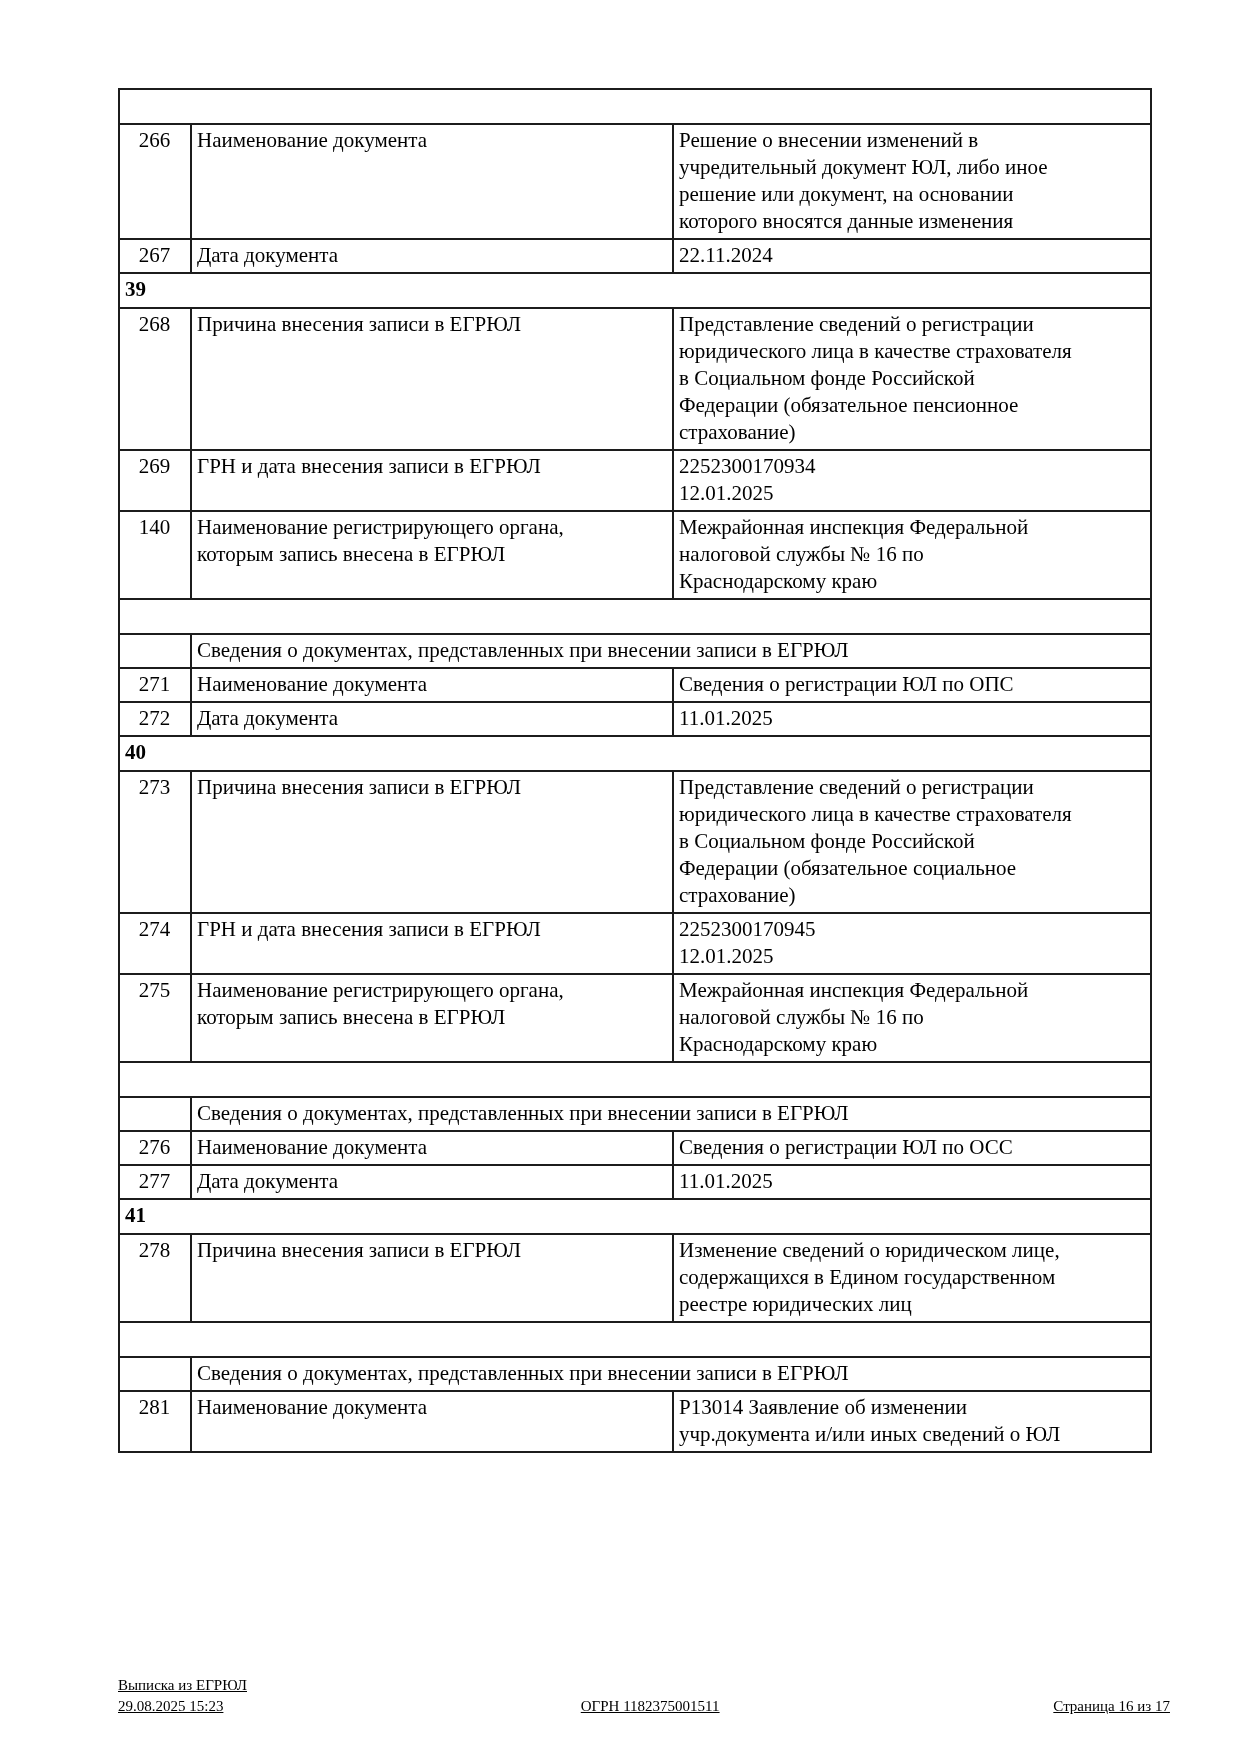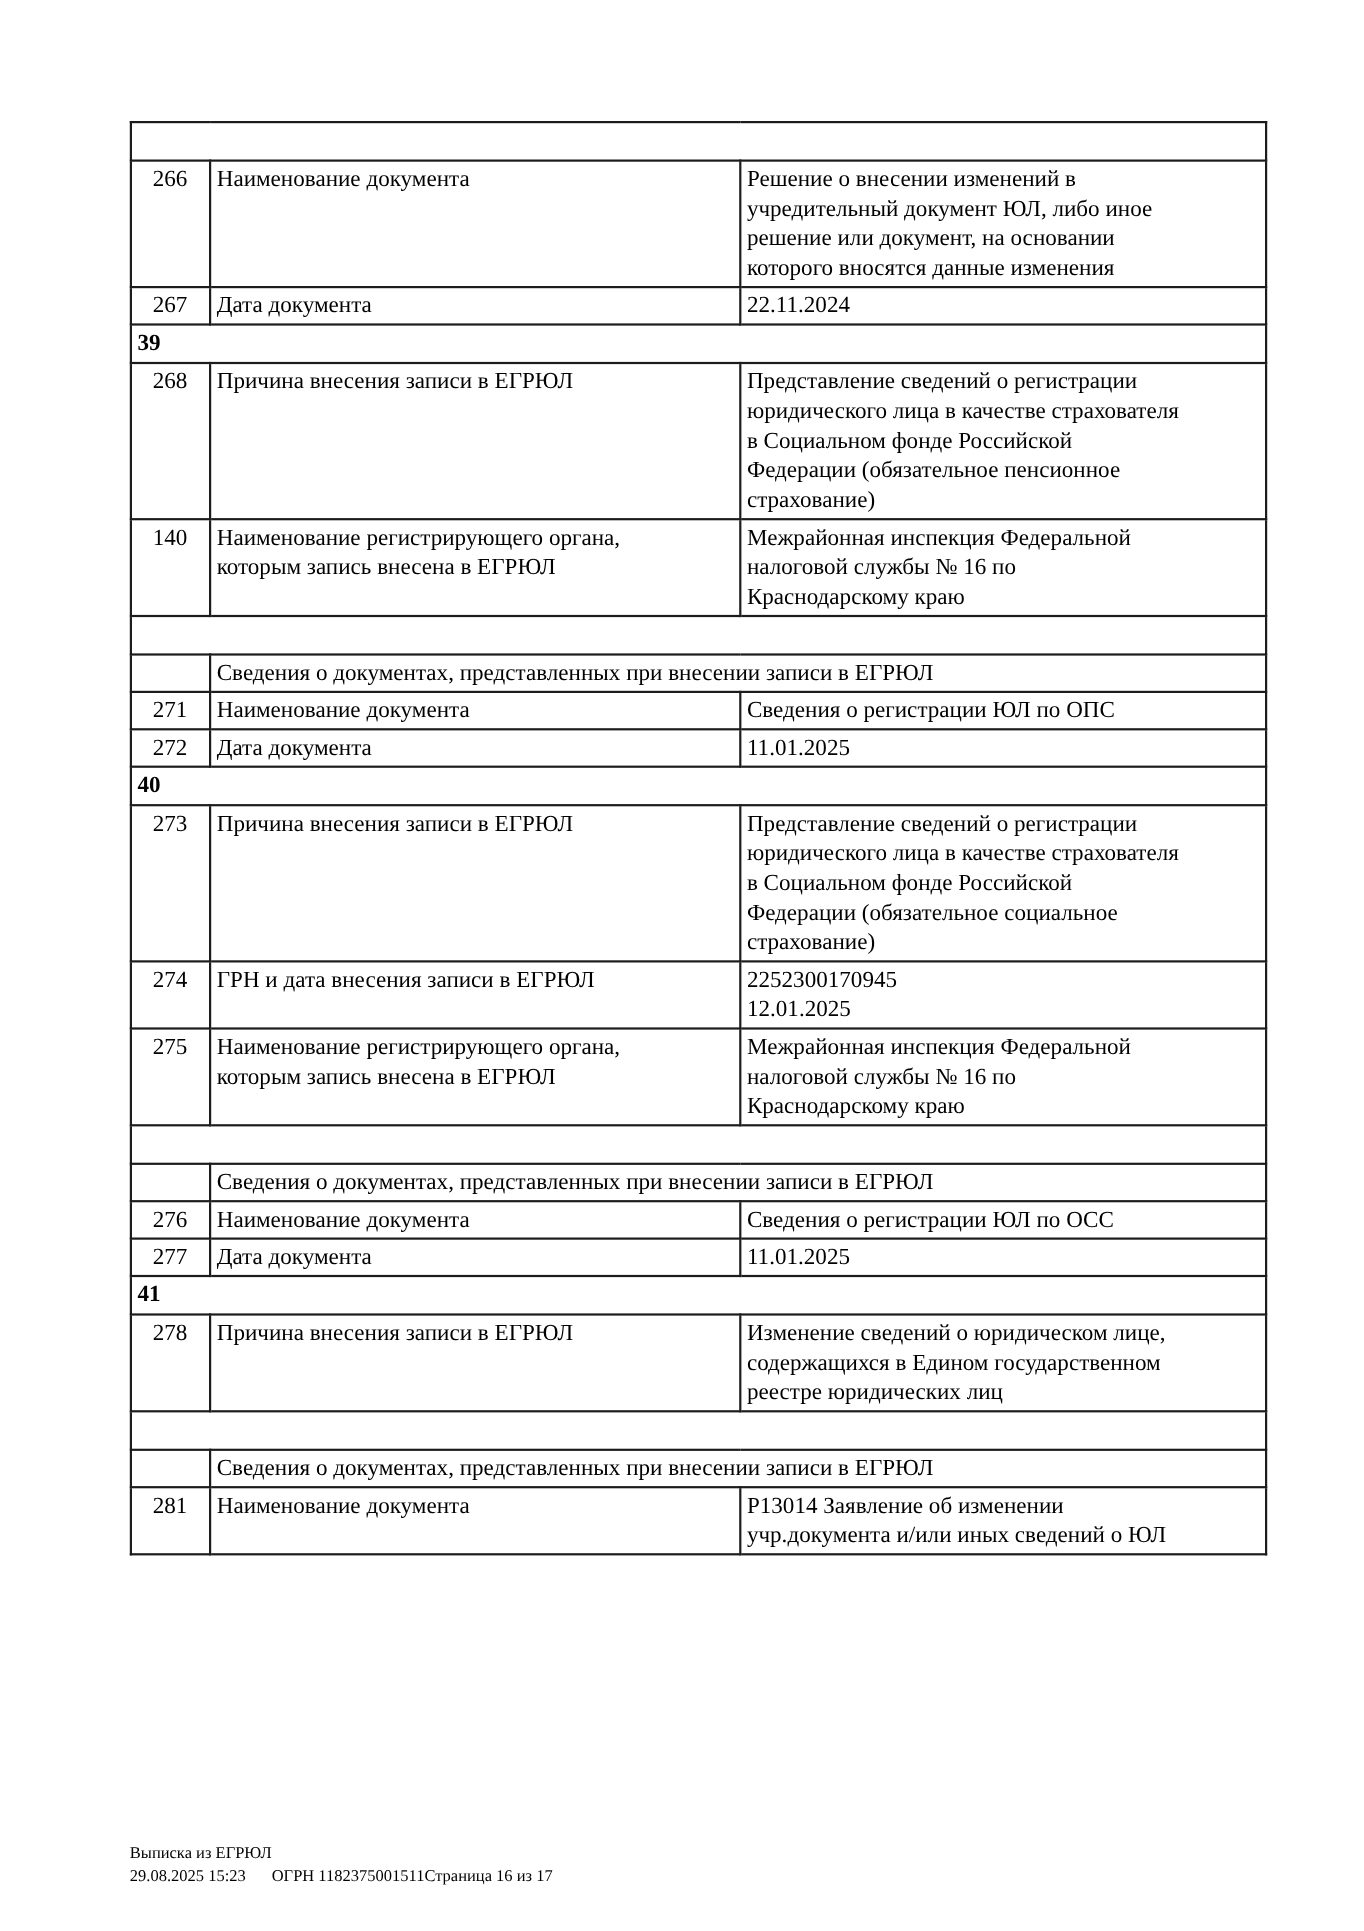--- a/index.html
+++ b/index.html
@@ -14,21 +14,20 @@
     font-family: "Liberation Serif", "DejaVu Serif", serif;
     color: #000000;
   }
   table.egrul {
     position: absolute;
     left: 118px;
     top: 88px;
     width: 1032px;
     border-collapse: collapse;
     table-layout: fixed;
-    margin-top: 22px;
   }
   table.egrul td {
     border: 2px solid #1c1c1c;
     vertical-align: top;
     padding: 2px 6px 3px 5px;
     font-size: 21px;
     line-height: 27px;
   }
   td.c-num {
     text-align: center;
@@ -48,23 +47,25 @@
   }
   tr.subheader td.c-num {
     padding: 0;
   }
   .footer {
     position: absolute;
     left: 118px;
     top: 1656px;
     width: 1052px;
     display: flex;
+    justify-content: space-between;
     align-items: flex-end;
     font-size: 15px;
     line-height: 21px;
+    text-decoration: underline;
   }
   .footer .left-block div { white-space: nowrap; }
   .footer .center-block, .footer .right-block { white-space: nowrap; margin-top: 40px; }
 </style>
 </head>
 <body>
 
 <table class="egrul">
   <colgroup>
     <col style="width:72px">
@@ -98,20 +99,26 @@
     <tr>
       <td class="c-num">268</td>
       <td class="c-label">Причина внесения записи в ЕГРЮЛ</td>
       <td class="c-value">Представление сведений о регистрации
 юридического лица в качестве страхователя
 в Социальном фонде Российской
 Федерации (обязательное пенсионное
 страхование)</td>
     </tr>
 
+    <tr>
+      <td class="c-num">269</td>
+      <td class="c-label">ГРН и дата внесения записи в ЕГРЮЛ</td>
+      <td class="c-value">2252300170934
+12.01.2025</td>
+    </tr>
 
     <tr>
       <td class="c-num">140</td>
       <td class="c-label">Наименование регистрирующего органа,
 которым запись внесена в ЕГРЮЛ</td>
       <td class="c-value">Межрайонная инспекция Федеральной
 налоговой службы № 16 по
 Краснодарскому краю</td>
     </tr>
 

